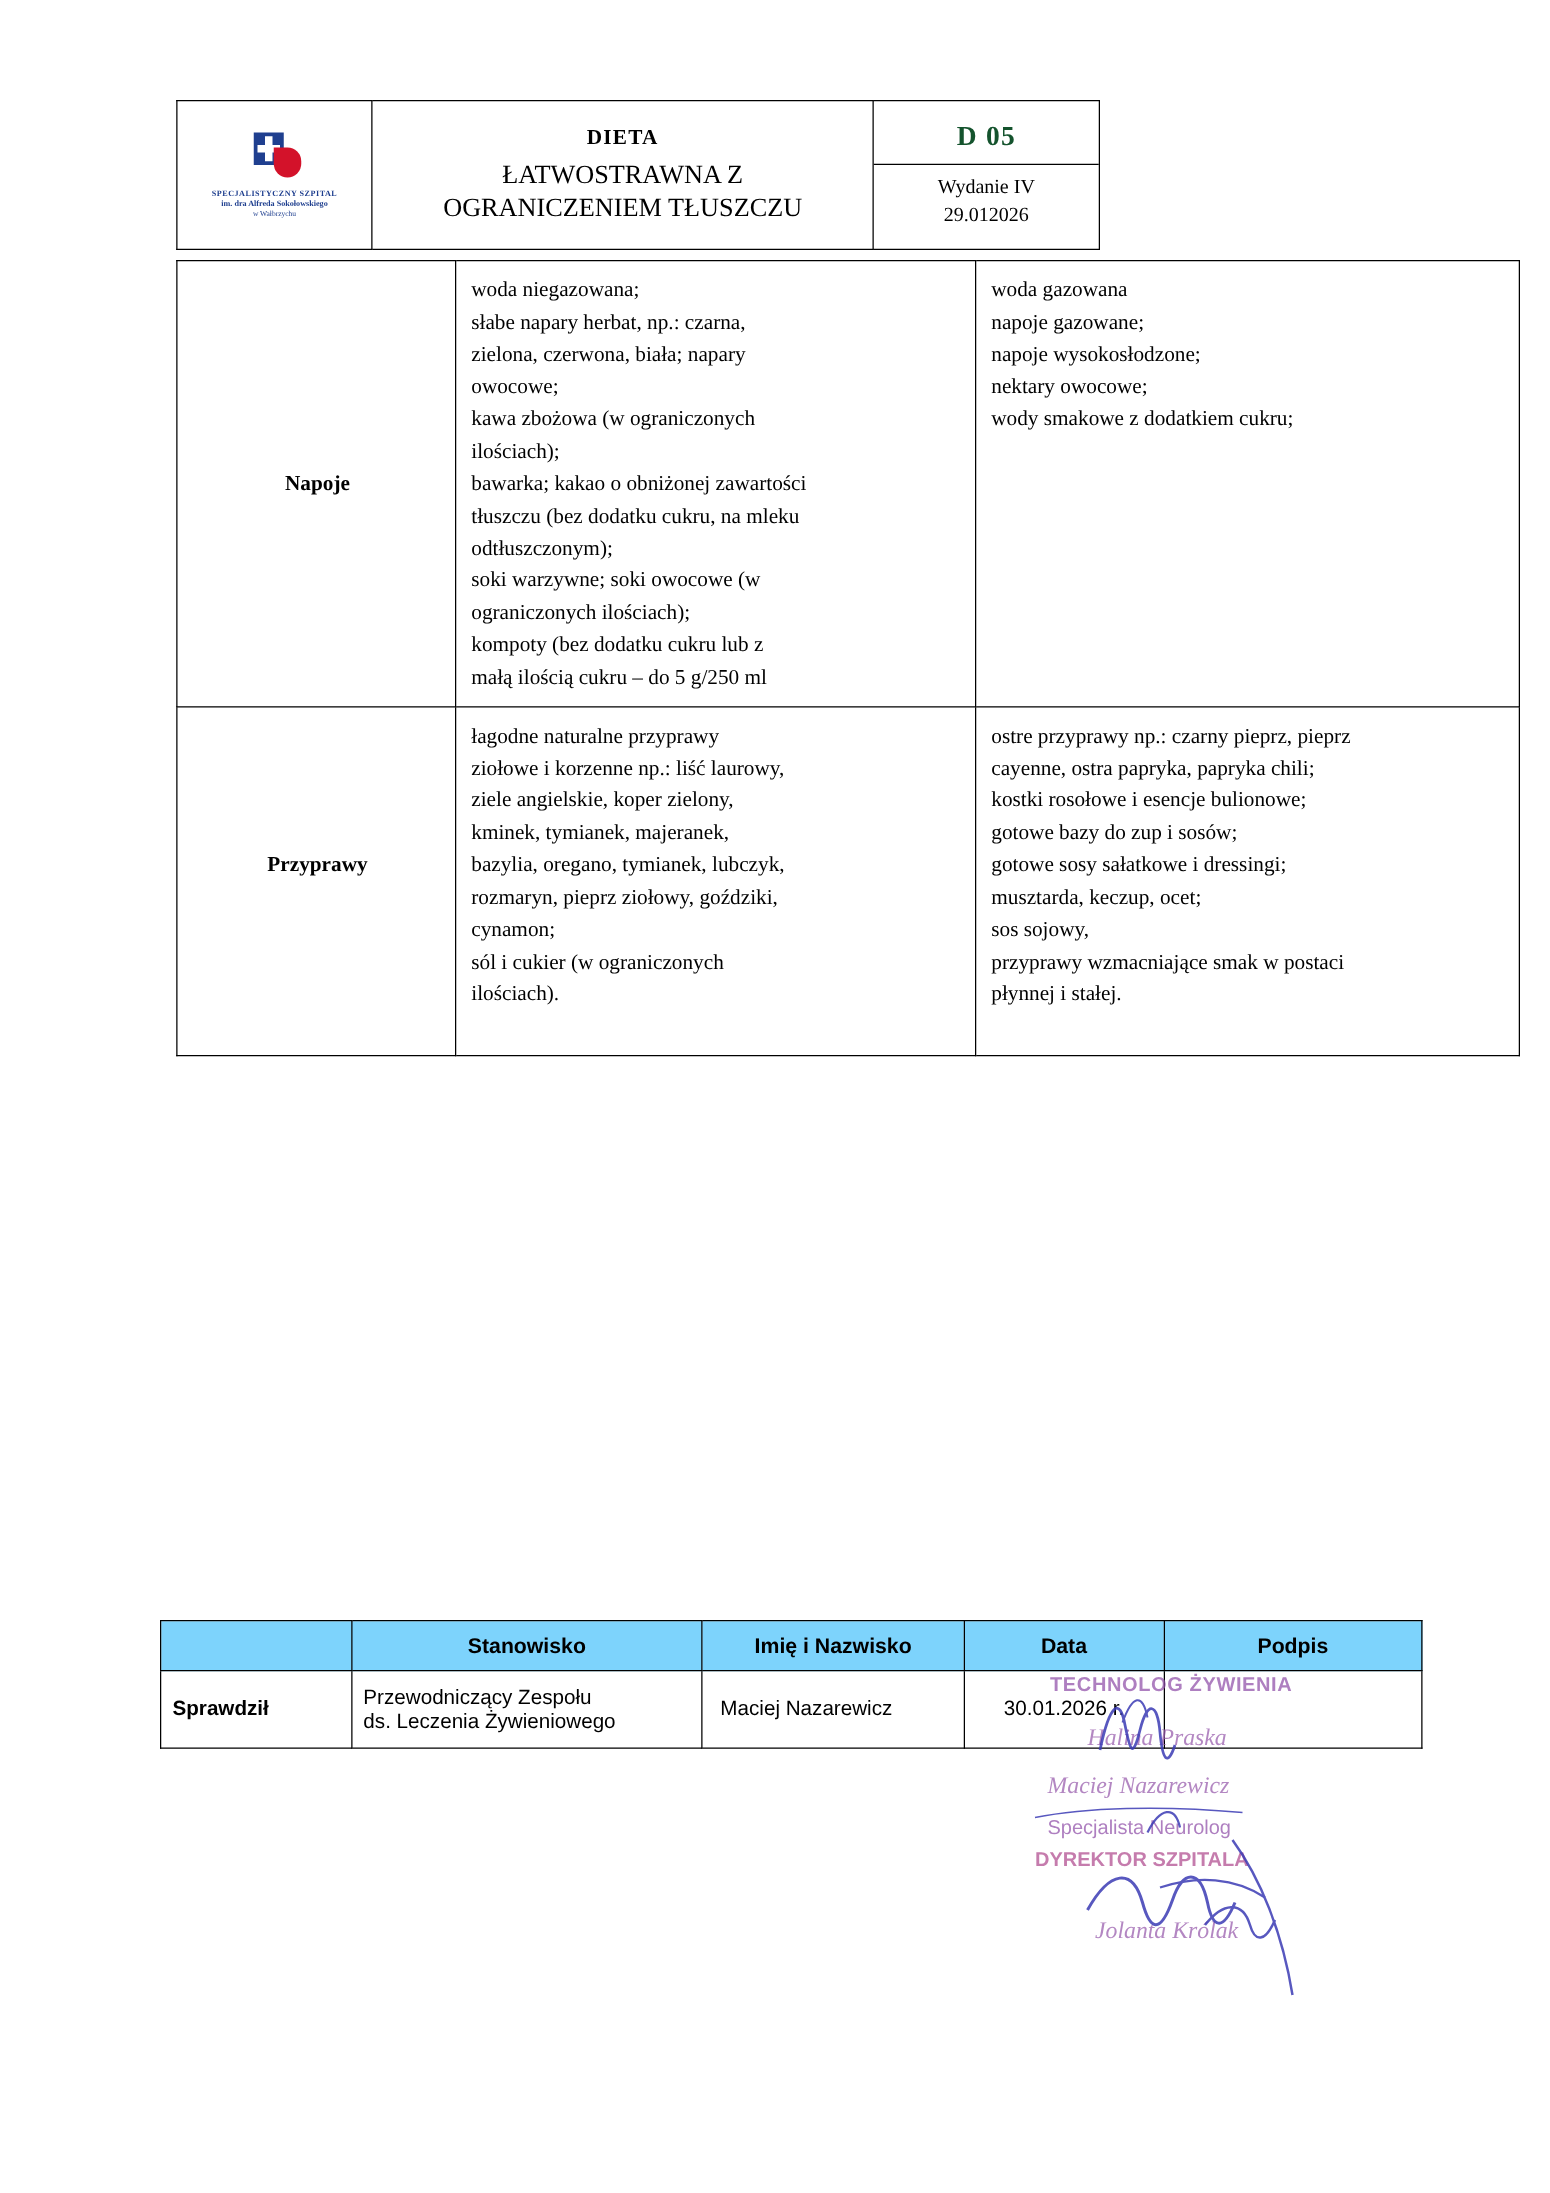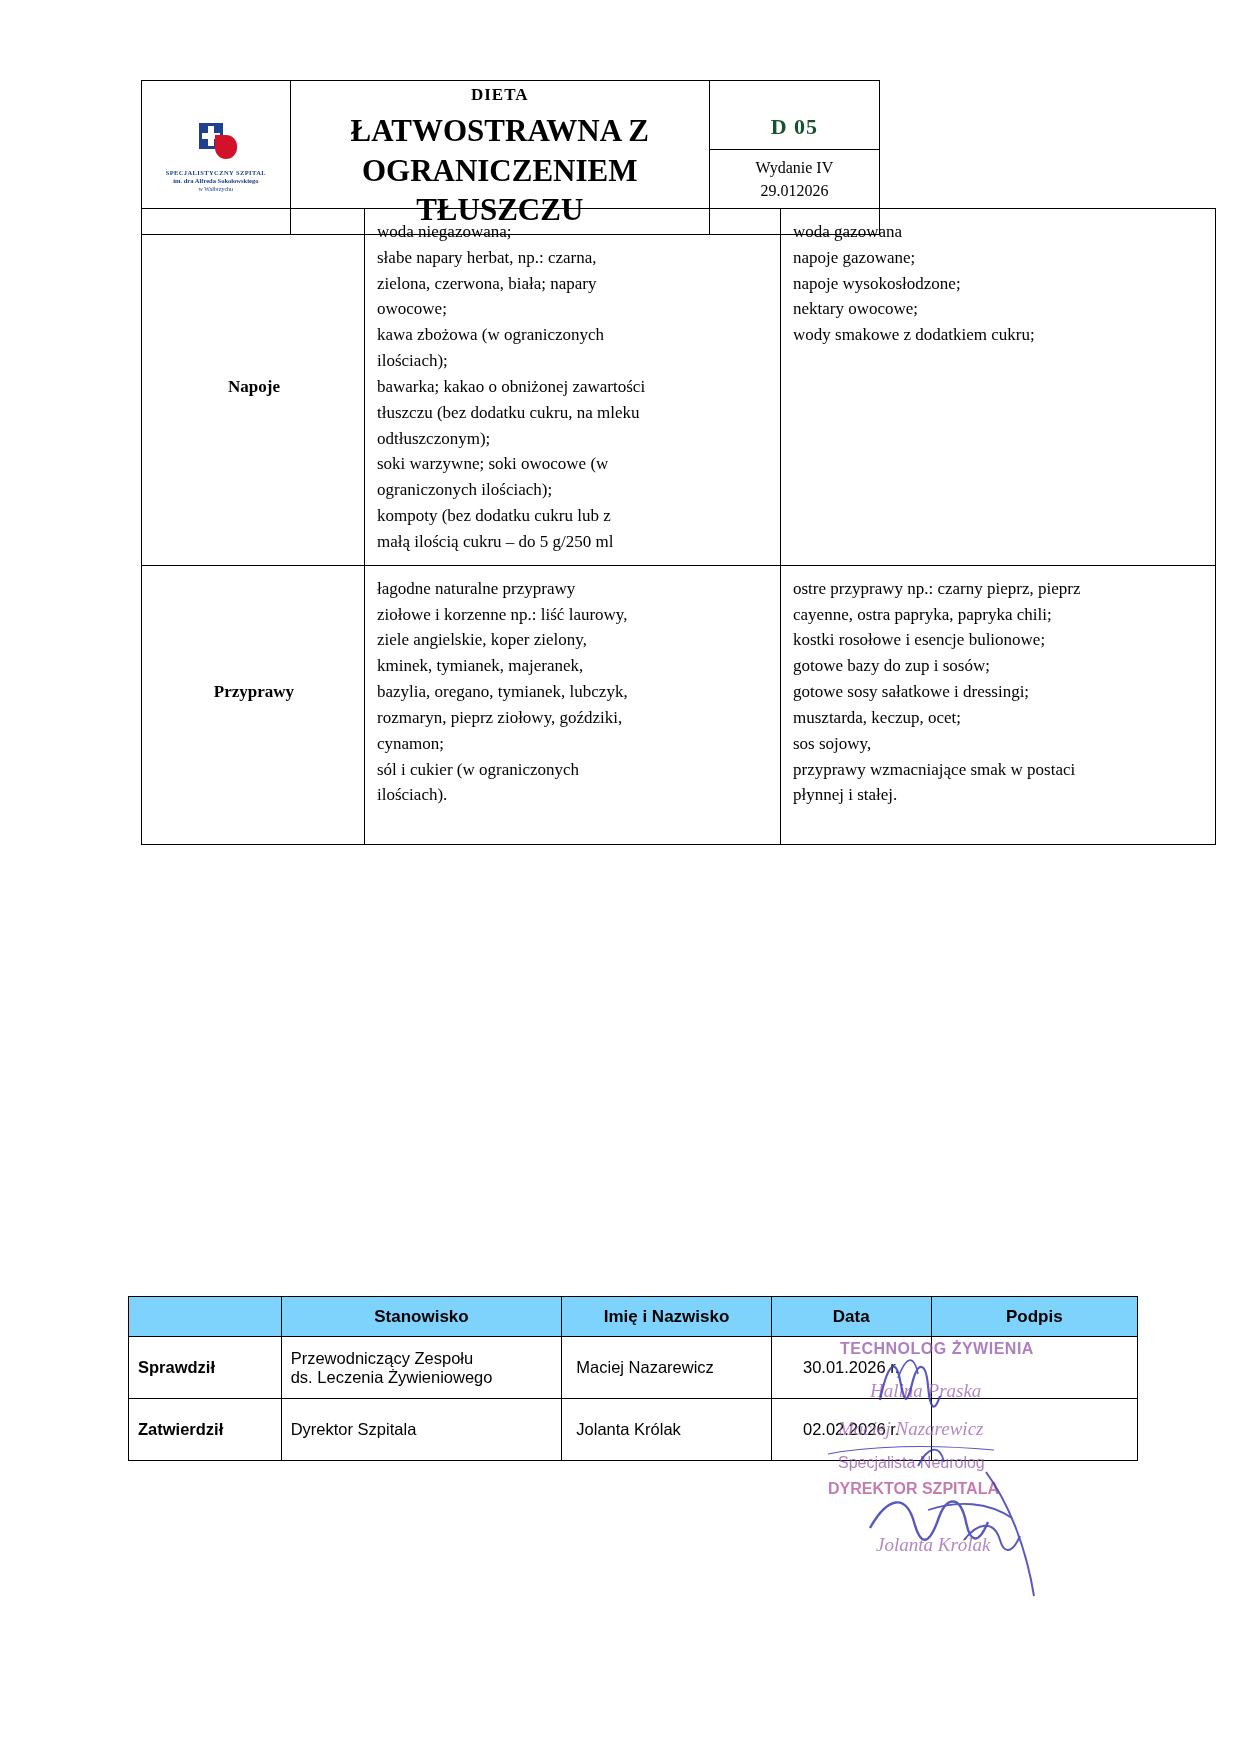--- a/index.html
+++ b/index.html
@@ -44,22 +44,22 @@
     text-align: center;
     padding: 0;
   }
   .hdr-dieta {
     font-size: 17px;
     font-weight: bold;
     letter-spacing: 1px;
     margin-bottom: 6px;
   }
   .hdr-main-title {
-    font-size: 31px;
-    font-weight: bold;
+    font-size: 21px;
+    font-weight: normal;
     line-height: 1.28;
   }
   .code-top {
     border-bottom: 1px solid #000;
     height: 45px;
     line-height: 45px;
     font-size: 22px;
     font-weight: bold;
     color: #14532d;
     letter-spacing: 1px;
@@ -313,27 +313,20 @@
   </thead>
   <tbody>
     <tr>
       <td class="fc-role">Sprawdził</td>
       <td class="fc-pos" style="white-space:pre-line;">Przewodniczący Zespołu
 ds. Leczenia Żywieniowego</td>
       <td class="fc-name name-cell">Maciej Nazarewicz</td>
       <td class="fc-date">30.01.2026 r.</td>
       <td class="fc-sign"></td>
     </tr>
-    <tr>
-      <td class="fc-role">Zatwierdził</td>
-      <td class="fc-pos" style="white-space:pre-line;">Dyrektor Szpitala</td>
-      <td class="fc-name name-cell">Jolanta Królak</td>
-      <td class="fc-date">02.02.2026 r.</td>
-      <td class="fc-sign"></td>
-    </tr>
   </tbody>
 </table>
 
 <div class="sig-layer">
   <div class="stamp-text" style="left:712px; top:44px; font-size:16px; font-weight:bold; letter-spacing:.5px;">TECHNOLOG ŻYWIENIA</div>
   <div class="hand" style="left:742px; top:84px; font-size:19px;">Halina Praska</div>
   <div class="hand" style="left:710px; top:122px; font-size:19px;">Maciej Nazarewicz</div>
   <div class="stamp-text" style="left:710px; top:158px; font-size:16px;">Specjalista Neurolog</div>
   <div class="stamp-text" style="left:700px; top:184px; font-size:16px; font-weight:bold; color:#b04a8e;">DYREKTOR SZPITALA</div>
   <div class="hand" style="left:748px; top:238px; font-size:19px;">Jolanta Królak</div>

